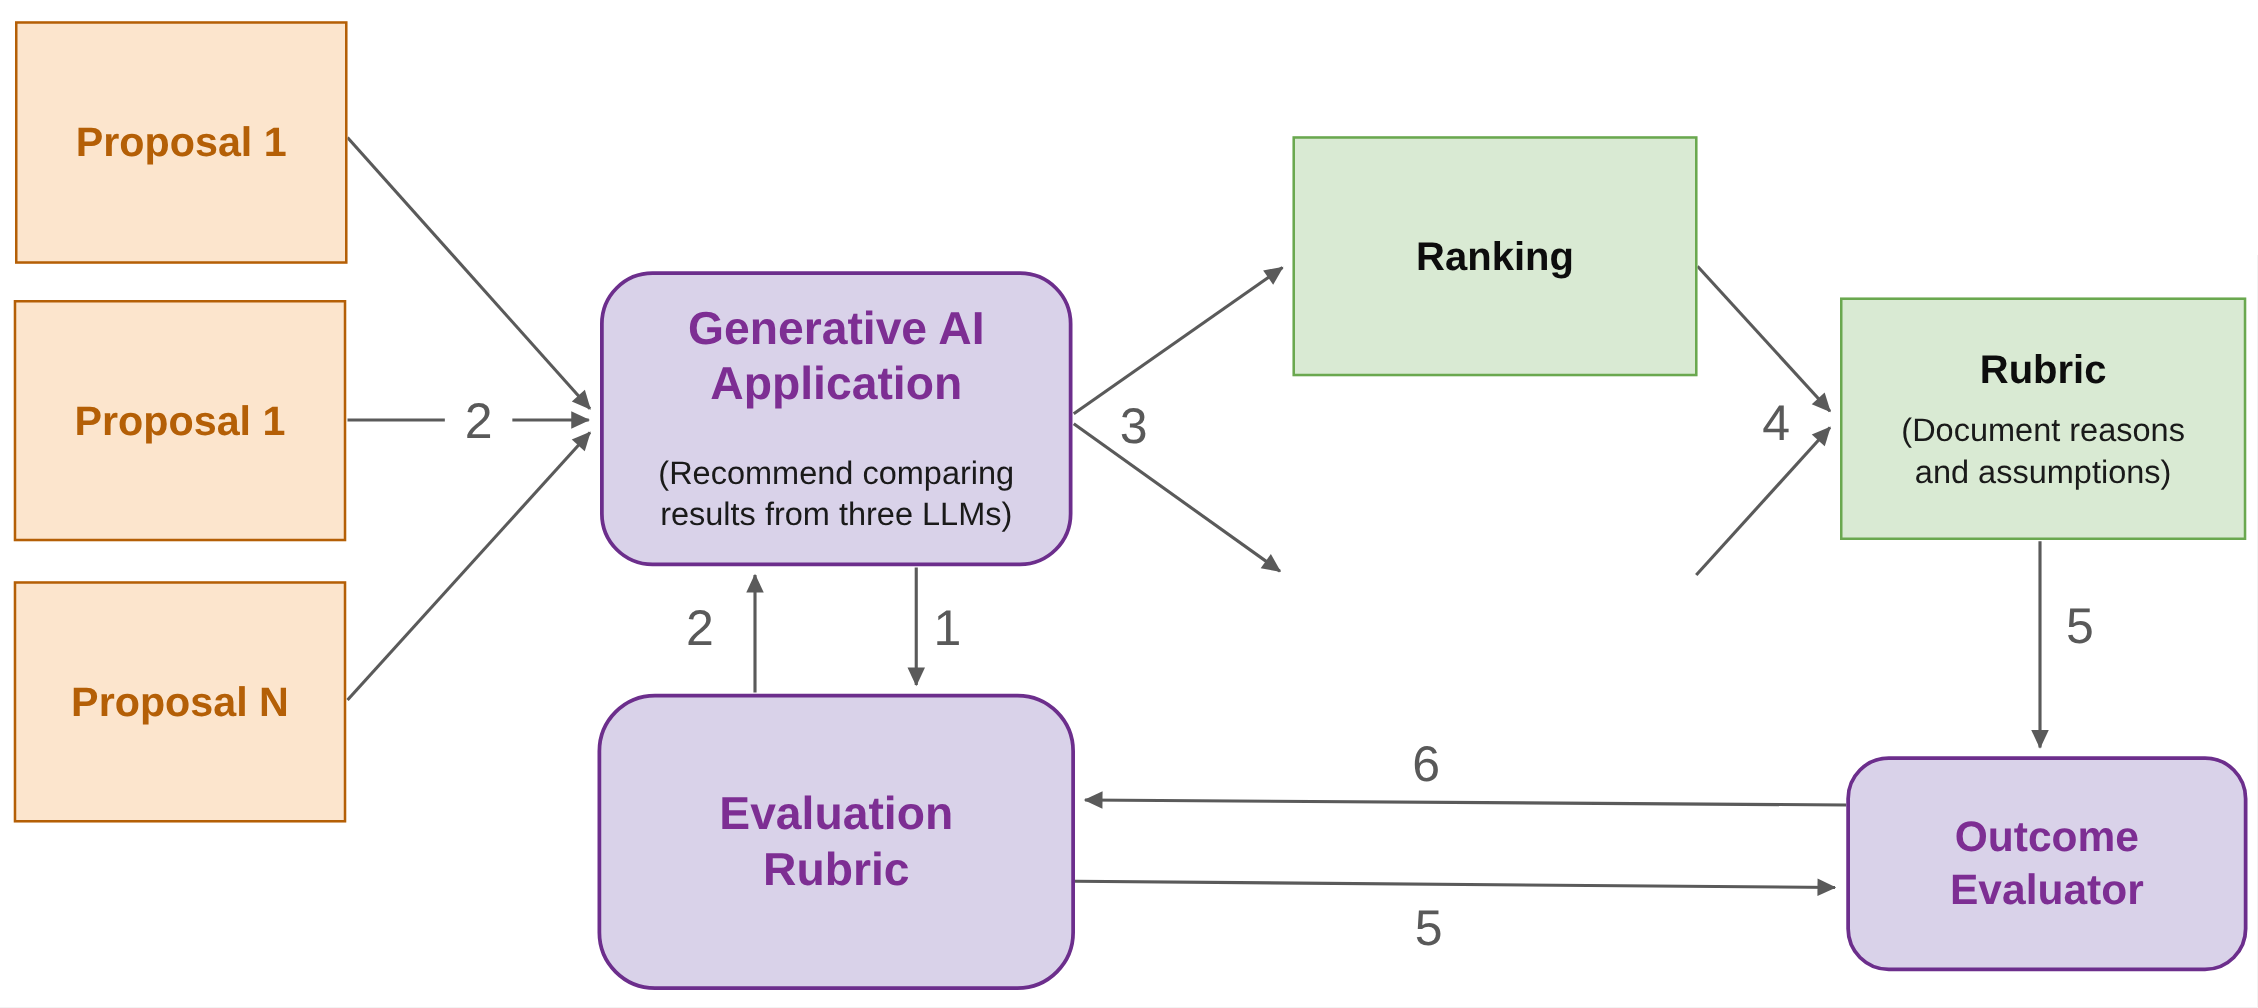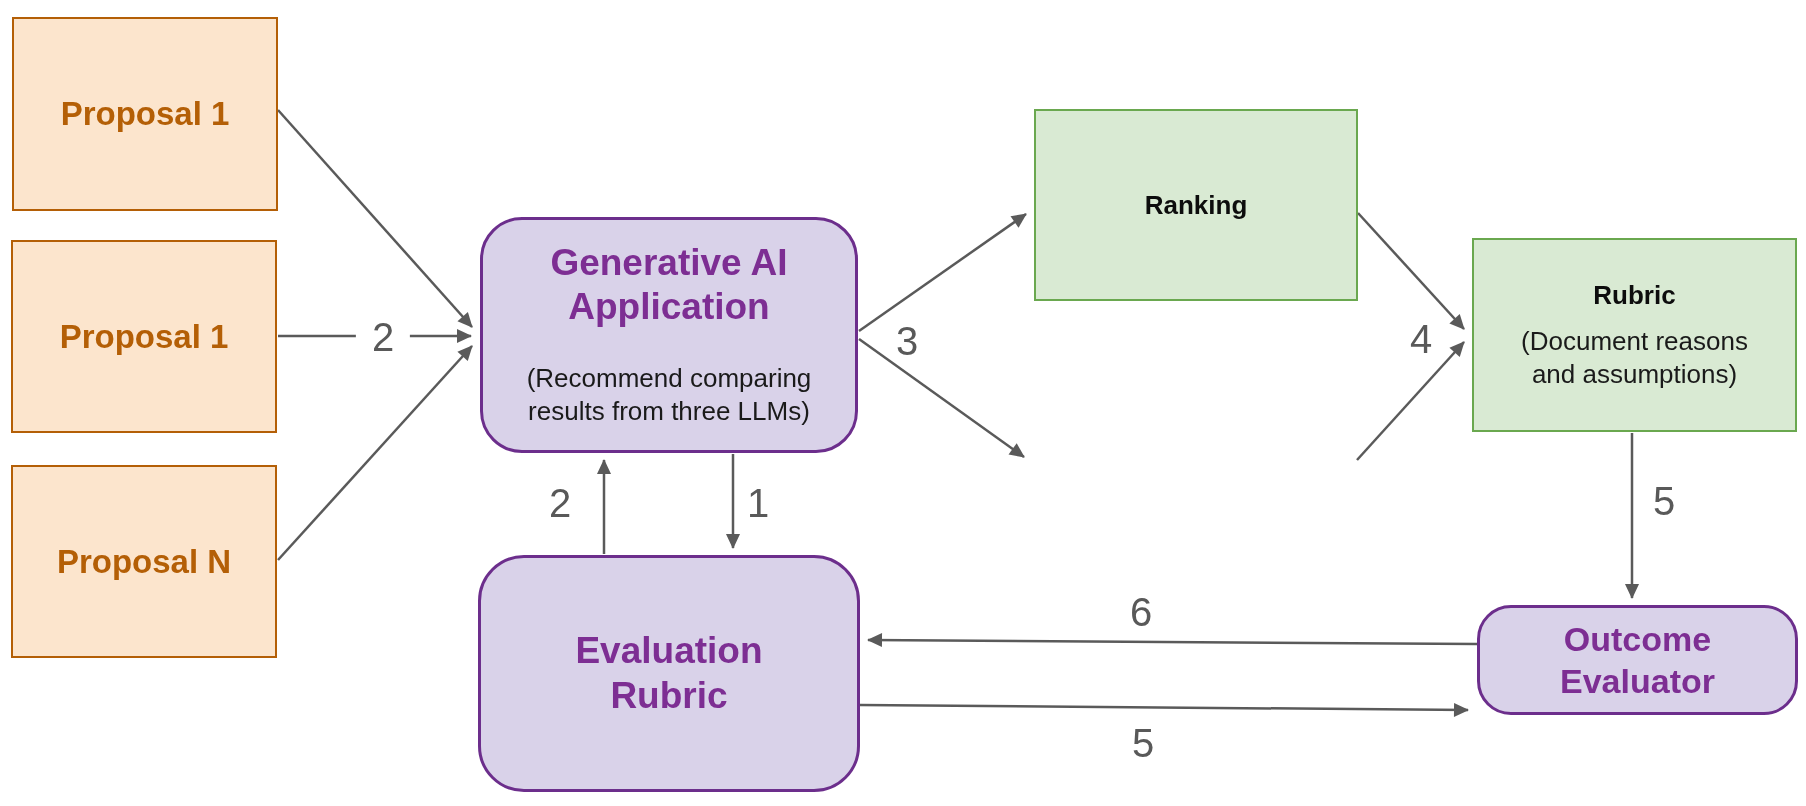--- a/index.html
+++ b/index.html
@@ -16,35 +16,35 @@
   .node{
     position:absolute; box-sizing:border-box;
     display:flex; flex-direction:column; align-items:center; justify-content:center;
     text-align:center;
   }
   .node .title{white-space:pre-line; font-weight:bold;}
   .node .subtitle{white-space:pre-line; color:var(--subtitle-text); font-weight:normal;}
   .orange{background:var(--orange-fill); border:2px solid var(--orange-border);}
   .orange .title{color:var(--orange-text); font-size:33px;}
   .green{background:var(--green-fill); border:2px solid var(--green-border);}
-  .green .title{color:var(--green-text); font-size:26px;}
+  .green .title{color:var(--green-text); font-size:32px;}
   .green .subtitle{font-size:26px; line-height:1.25; margin-top:14px;}
   .purple{background:var(--purple-fill); border:3px solid var(--purple-border);}
   .purple .title{color:var(--purple-text); font-size:37px; line-height:1.2;}
   .purple .subtitle{font-size:26px; line-height:1.3; margin-top:32px;}
 
   #proposal1{left:12px;  top:17px;  width:266px; height:194px;}
   #proposal2{left:11px;  top:240px; width:266px; height:193px;}
   #proposalN{left:11px;  top:465px; width:266px; height:193px;}
   #genai    {left:480px; top:217px; width:378px; height:236px; border-radius:42px;}
   #ranking  {left:1034px;top:109px; width:324px; height:192px;}
   #recommendation{left:1033px;top:367px;width:324px;height:195px;}
   #choice   {left:1472px;top:238px; width:325px; height:194px;}
   #rubric   {left:478px; top:555px; width:382px; height:237px; border-radius:46px;}
-  #outcome  {left:1477px;top:605px; width:321px; height:110px; border-radius:34px;
+  #outcome  {left:1477px;top:605px; width:321px; height:172px; border-radius:34px;
              font-size:34px;}
   #outcome .title{font-size:34px; line-height:1.25;}
 
   #edges{position:absolute; left:0; top:0; width:1806px; height:806px; pointer-events:none;}
   #edges path.edge{stroke:var(--arrow); stroke-width:2.5; fill:none;}
   #arrowhead-shape{fill:var(--arrow);}
 
   .edge-label{
     position:absolute; transform:translate(-50%,-50%);
     color:var(--edge-label); font-size:40px; line-height:1;

